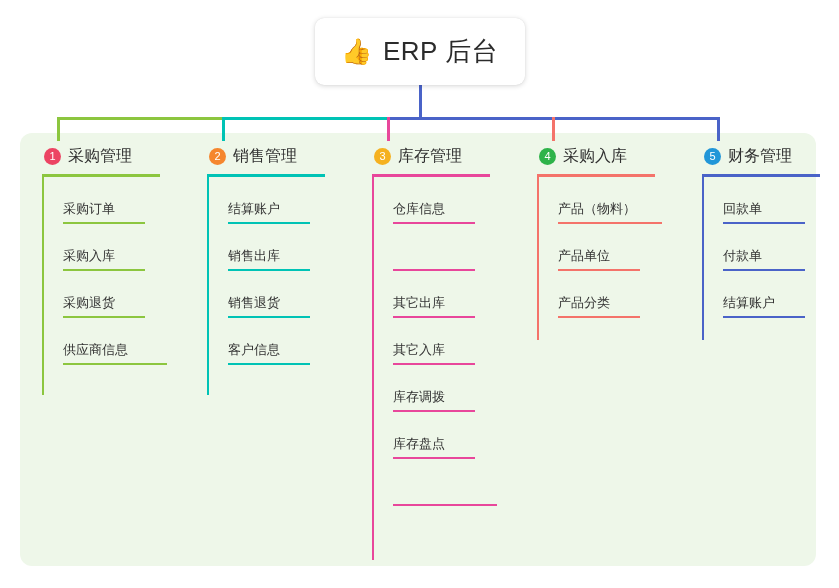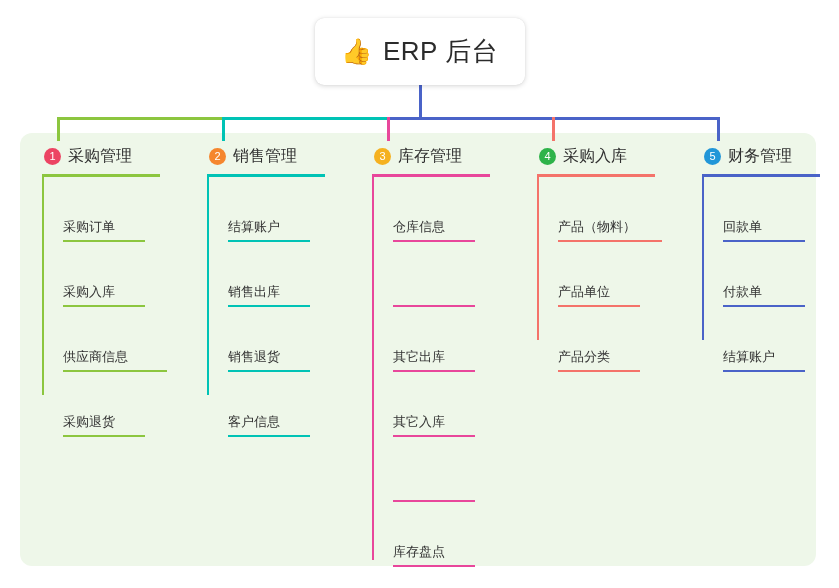--- a/index.html
+++ b/index.html
@@ -112,21 +112,21 @@
     padding-left: 11px;
   }
   .spine {
     position: absolute;
     left: 0px;
     top: 0px;
     width: 2px;
   }
   .leaf {
     position: relative;
-    height: 65px;
+    height: 47px;
     box-sizing: border-box;
     display: flex;
     flex-direction: column;
     justify-content: flex-end;
     padding-left: 10px;
   }
   .leaf-text {
     font-size: 13px;
     color: #333333;
     white-space: nowrap;
@@ -173,28 +173,28 @@
         <div class="leaves">
           <div class="spine" style="background: rgb(140, 198, 63); height: 218px;"></div>
           <div class="leaf">
             <div class="leaf-text">采购订单</div>
             <div class="leaf-rule" style="background: rgb(140, 198, 63);"></div>
           </div>
           <div class="leaf">
             <div class="leaf-text">采购入库</div>
             <div class="leaf-rule" style="background: rgb(140, 198, 63);"></div>
           </div>
+          <div class="leaf">
+            <div class="leaf-text">采购退货</div>
+            <div class="leaf-rule" style="background: rgb(140, 198, 63);"></div>
+          </div>
           <div class="leaf wide">
             <div class="leaf-text">供应商信息</div>
             <div class="leaf-rule" style="background: rgb(140, 198, 63);"></div>
           </div>
-          <div class="leaf">
-            <div class="leaf-text">采购退货</div>
-            <div class="leaf-rule" style="background: rgb(140, 198, 63);"></div>
-          </div>
         </div>
       </div>
       <div class="column" style="left: 207px;">
         <div class="col-head">
           <span class="badge" style="background: rgb(245, 134, 46);">2</span>
           <span class="col-title">销售管理</span>
         </div>
         <div class="col-rule" style="background: rgb(0, 195, 181);"></div>
         <div class="leaves">
           <div class="spine" style="background: rgb(0, 195, 181); height: 218px;"></div>
@@ -233,20 +233,21 @@
           </div>
           <div class="leaf">
             <div class="leaf-text">其它出库</div>
             <div class="leaf-rule" style="background: rgb(232, 71, 155);"></div>
           </div>
           <div class="leaf">
             <div class="leaf-text">其它入库</div>
             <div class="leaf-rule" style="background: rgb(232, 71, 155);"></div>
           </div>
           <div class="leaf">
+            <div class="leaf-text">库存调拨</div>
             <div class="leaf-rule" style="background: rgb(232, 71, 155);"></div>
           </div>
           <div class="leaf">
             <div class="leaf-text">库存盘点</div>
             <div class="leaf-rule" style="background: rgb(232, 71, 155);"></div>
           </div>
           <div class="leaf wide">
             <div class="leaf-rule" style="background: rgb(232, 71, 155);"></div>
           </div>
         </div>

